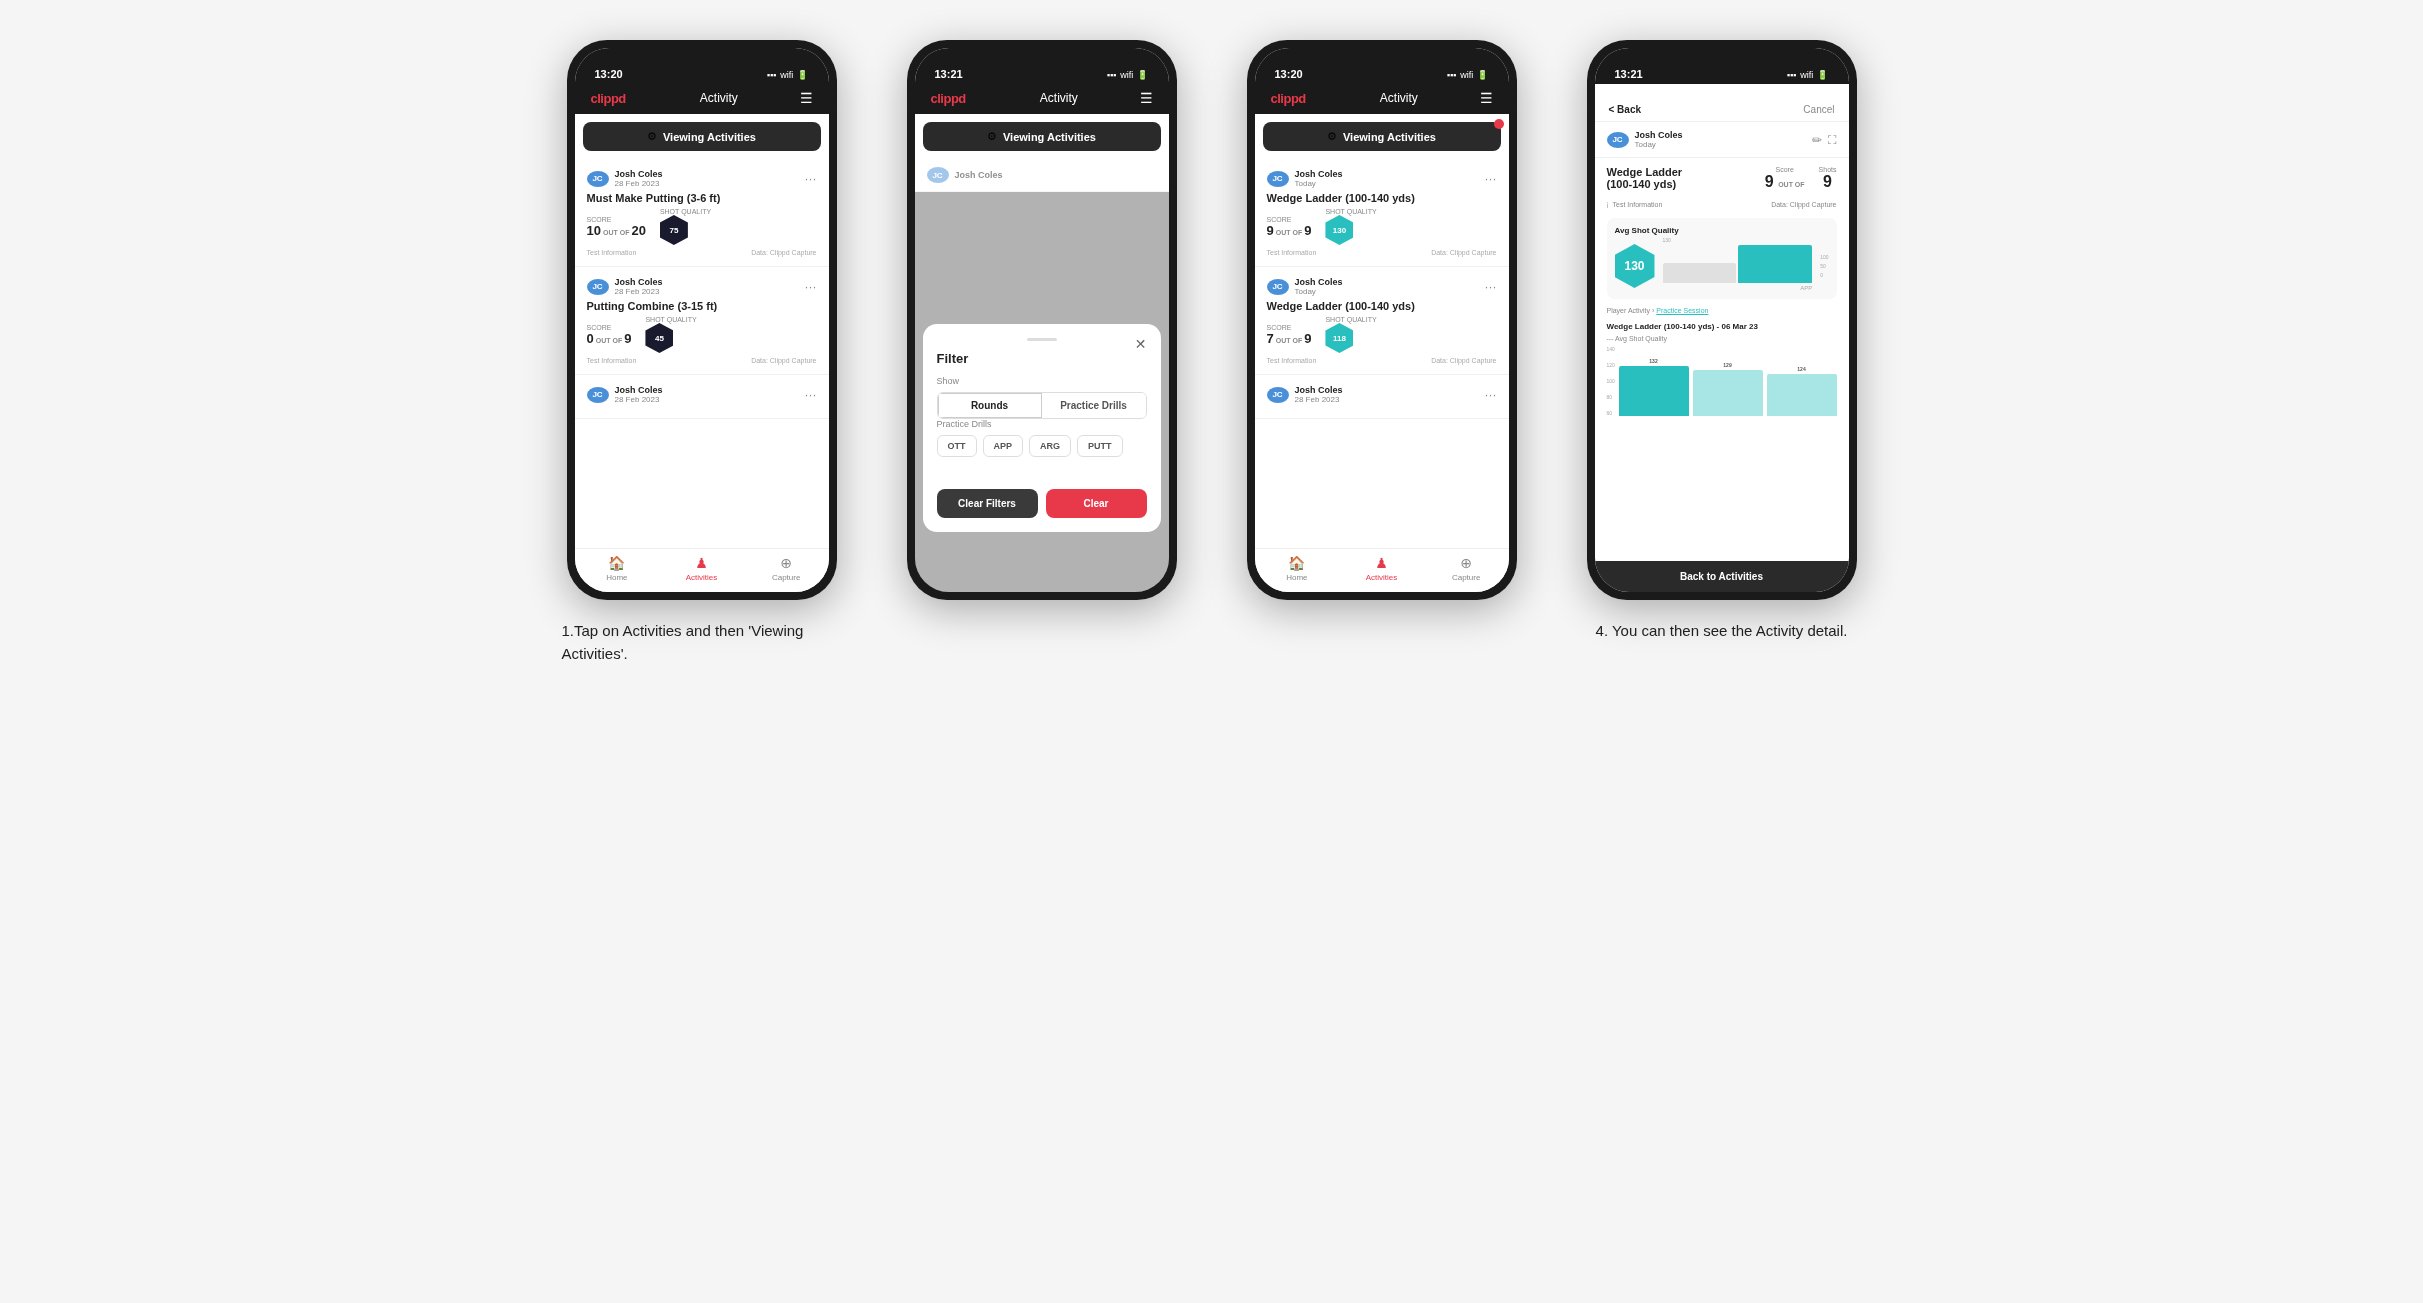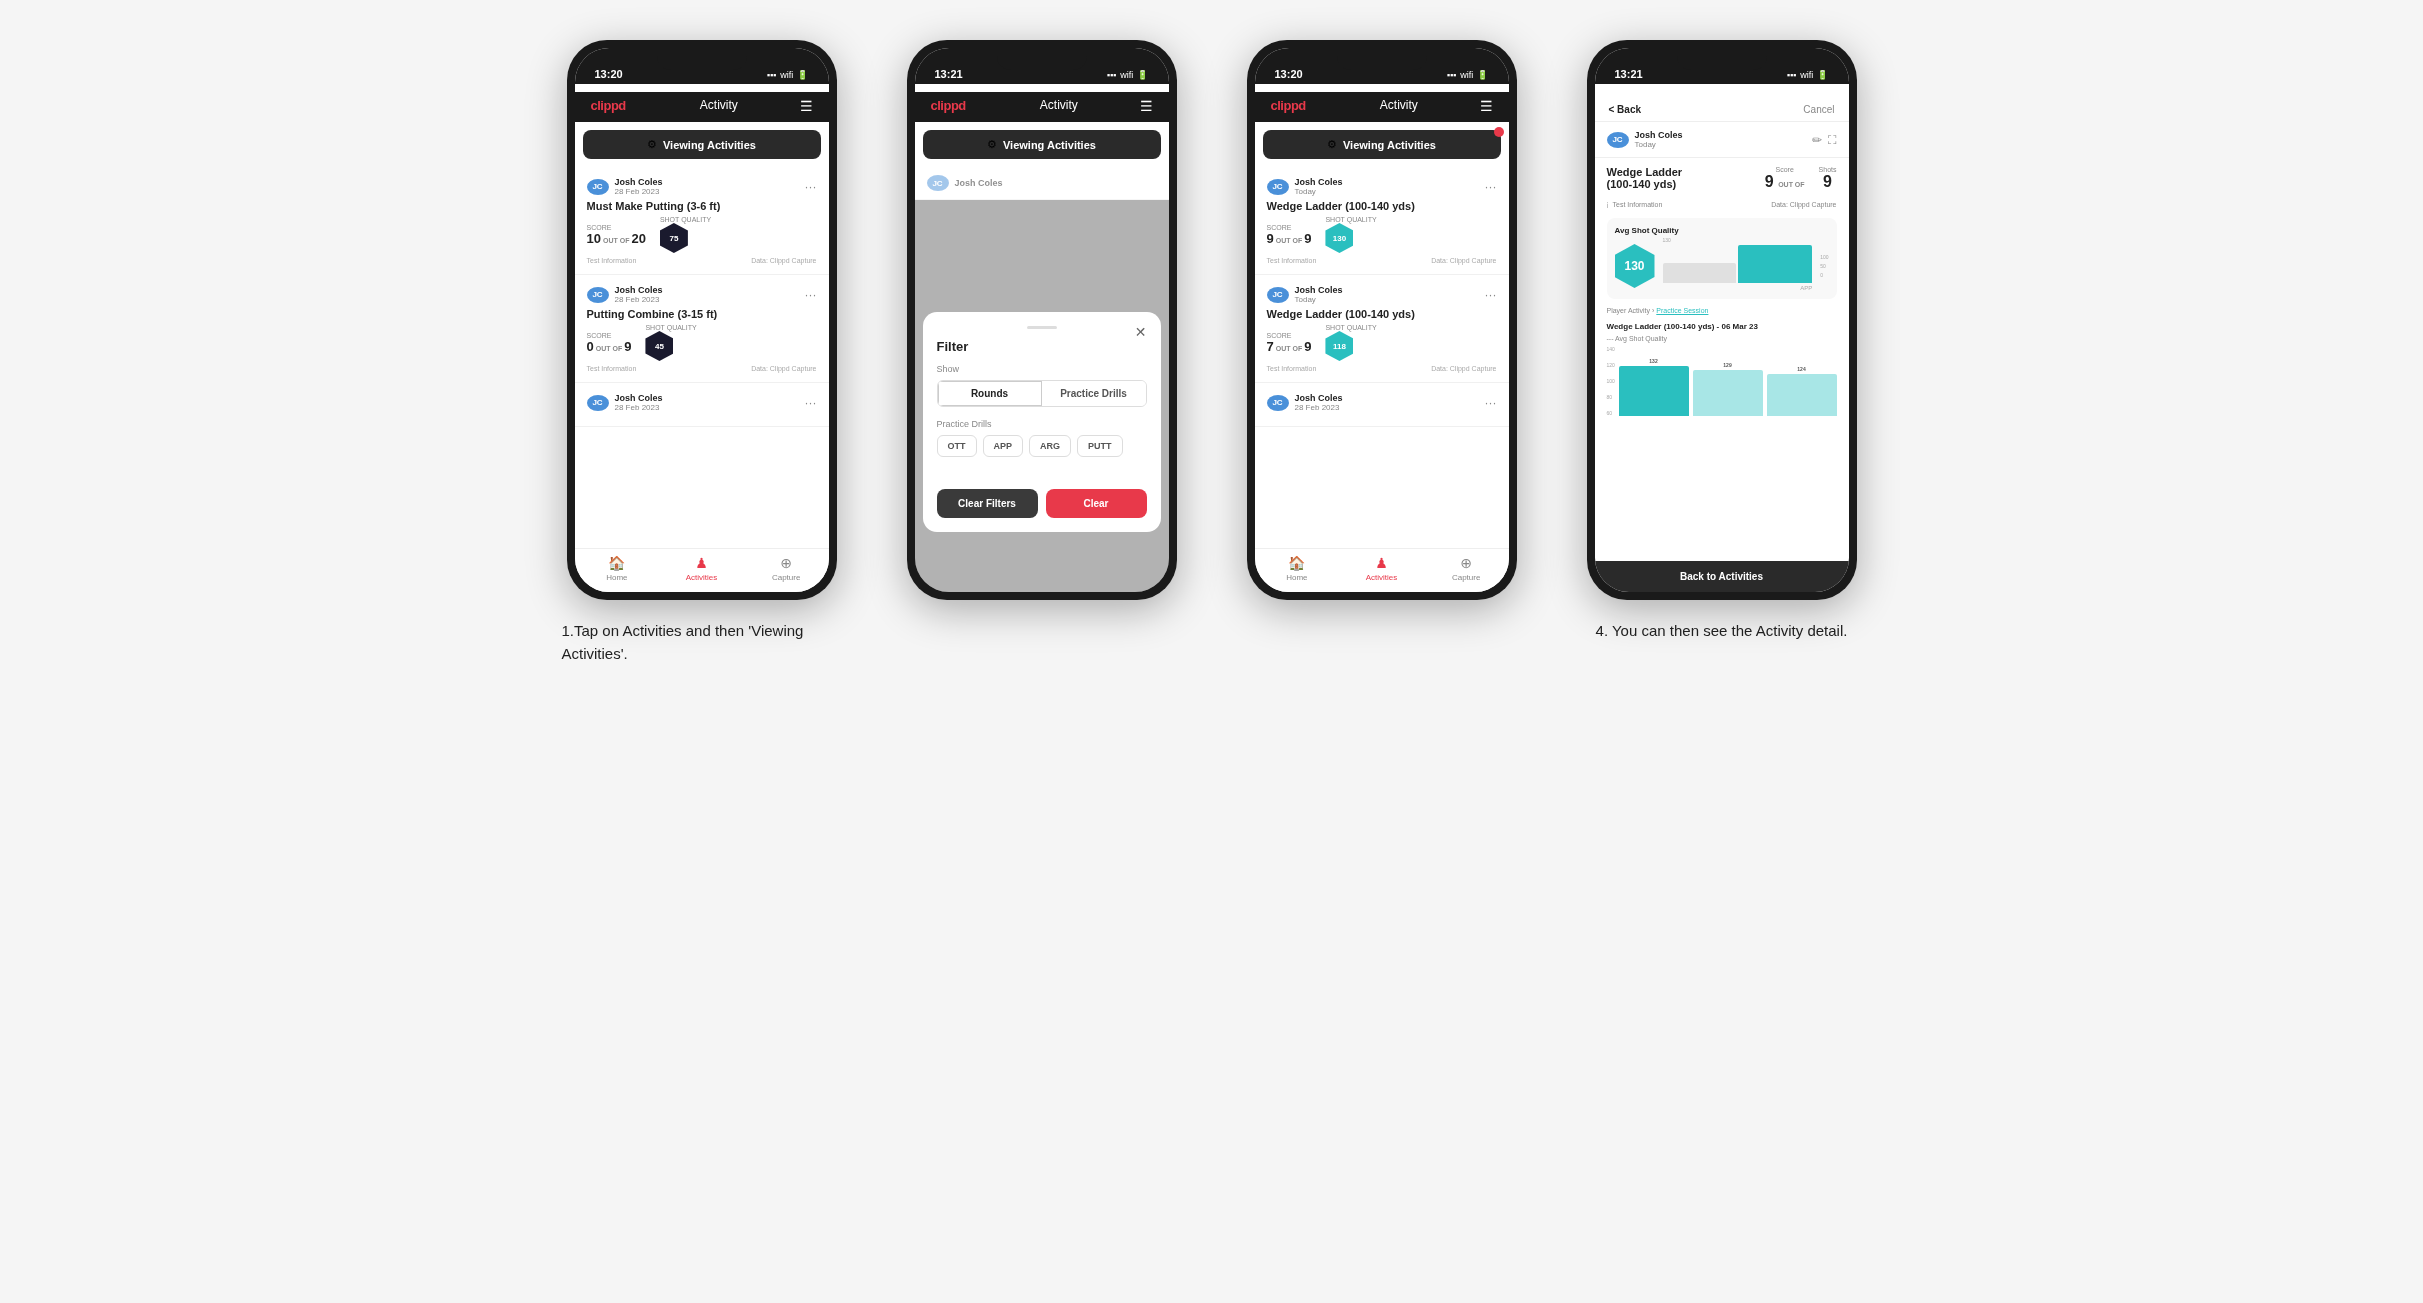--- a/index.html
+++ b/index.html
@@ -78,24 +78,23 @@
       align-items: center;
     }
     .status-icons span {
       color: #fff;
       font-size: 9px;
     }
     
     .nav-bar {
       background: #1a1a1a;
       display: flex;
-      align-items: flex-start;
+      align-items: center;
       padding: 6px 16px 8px;
       flex-shrink: 0;
-      margin-top: 8px;
     }
     .nav-logo {
       color: #e8394a;
       font-weight: 900;
       font-size: 13px;
       letter-spacing: -0.5px;
     }
     .nav-title {
       color: #fff;
       font-size: 12px;
@@ -303,21 +302,20 @@
       margin-bottom: 10px;
     }
     .filter-section-label {
       font-size: 9px;
       color: #888;
       margin-bottom: 6px;
     }
     .filter-toggle-row {
       display: flex;
       gap: 0;
-      margin-bottom: 12px;
       border-radius: 6px;
       overflow: hidden;
       border: 1px solid #ddd;
     }
     .filter-toggle-btn {
       flex: 1;
       padding: 7px 0;
       text-align: center;
       font-size: 10px;
       font-weight: 600;

